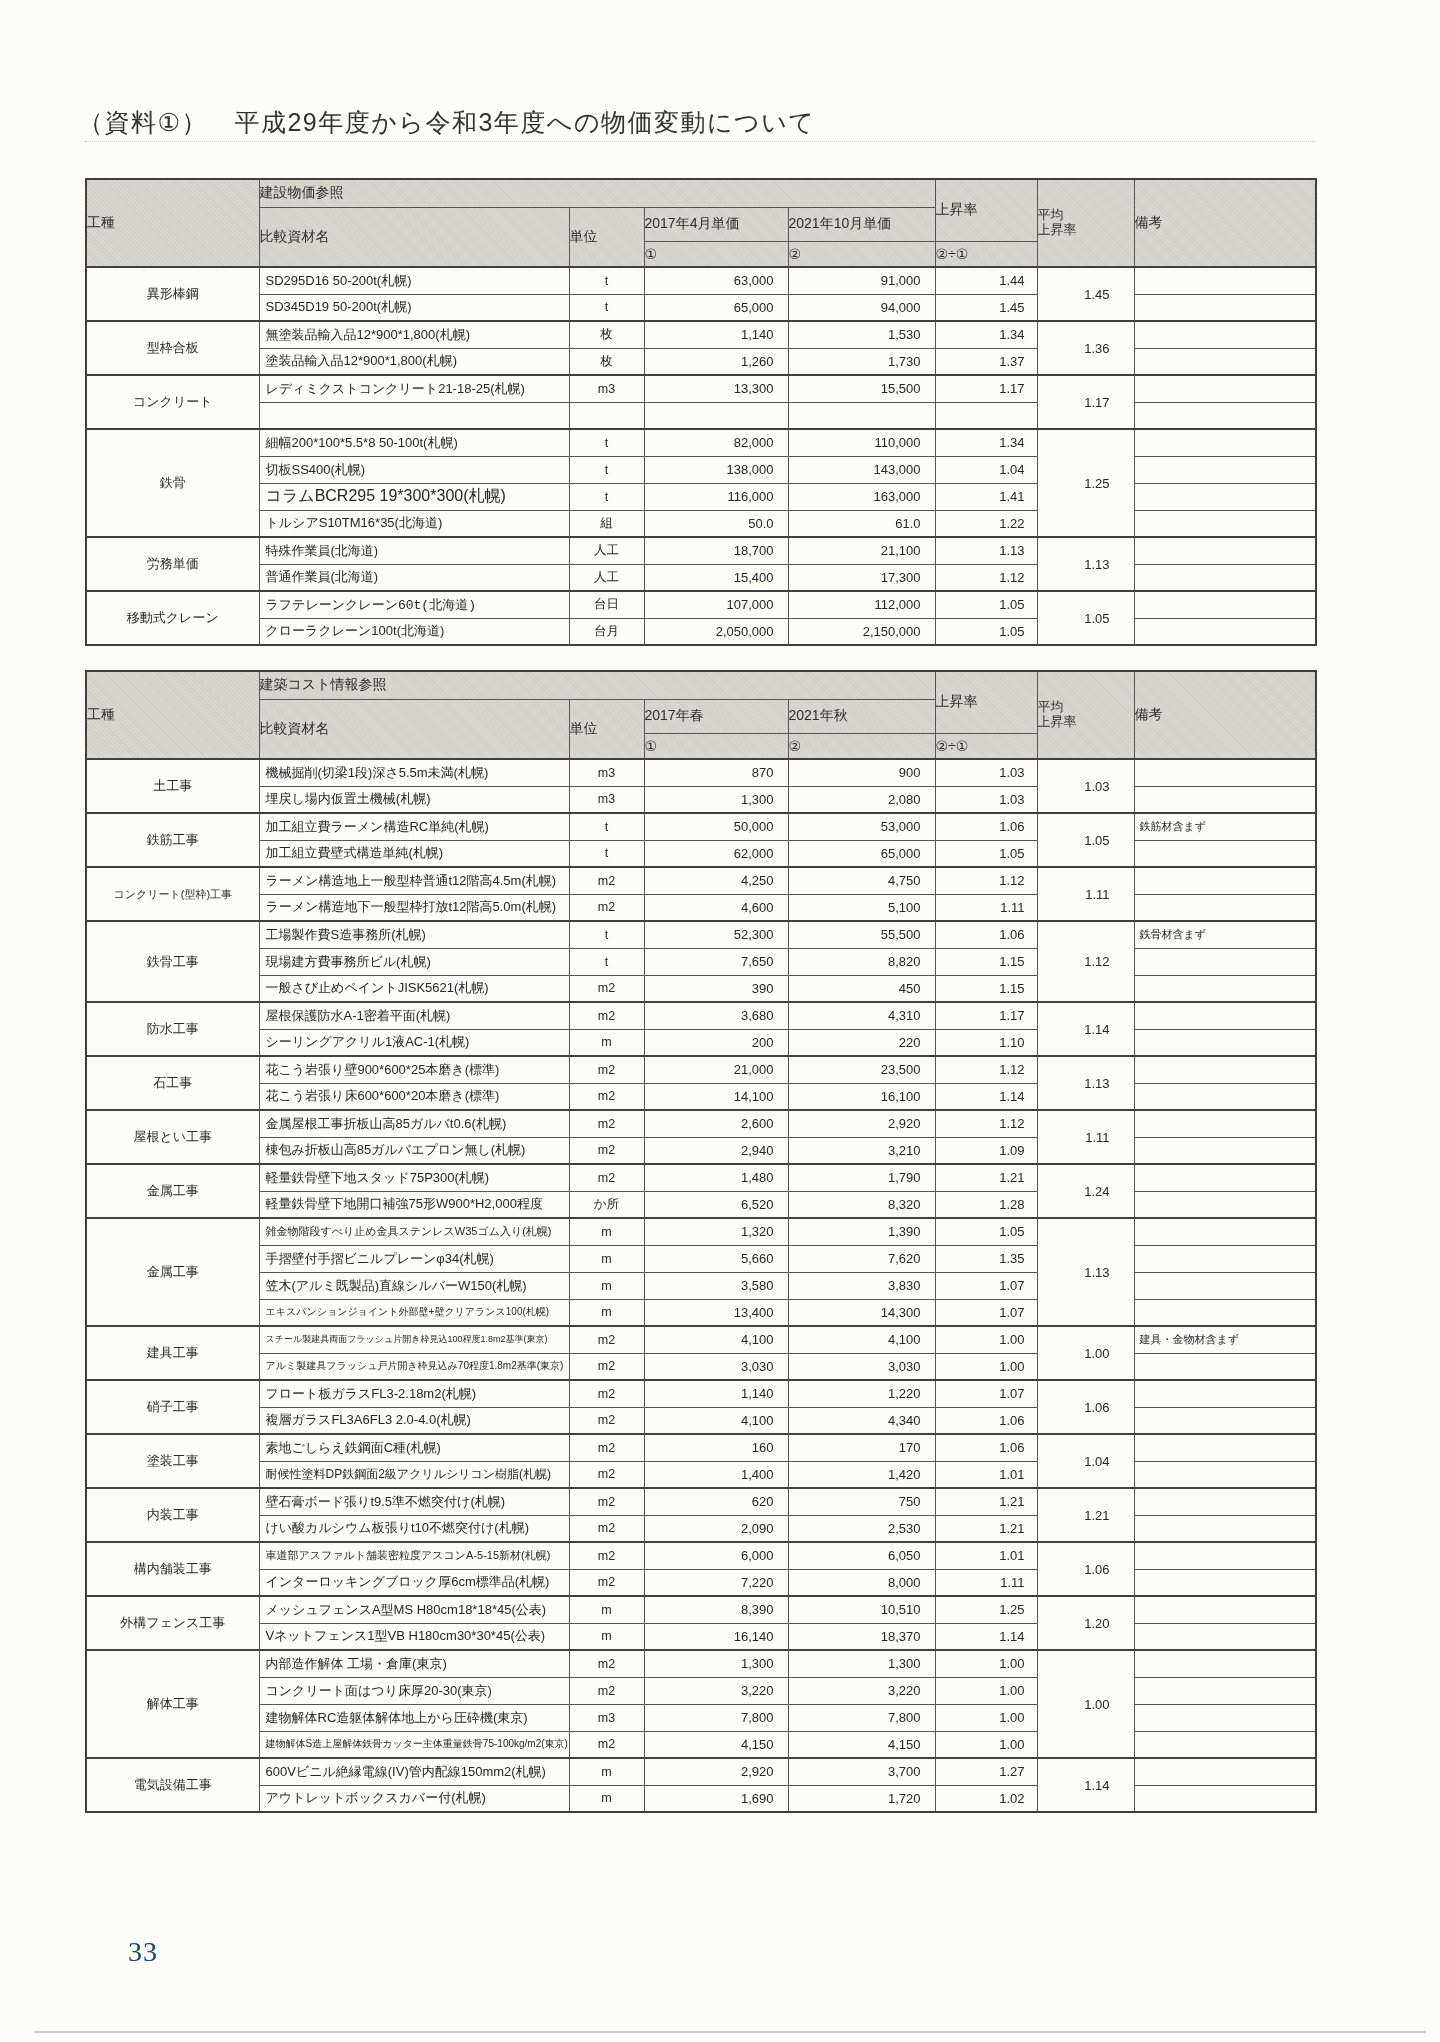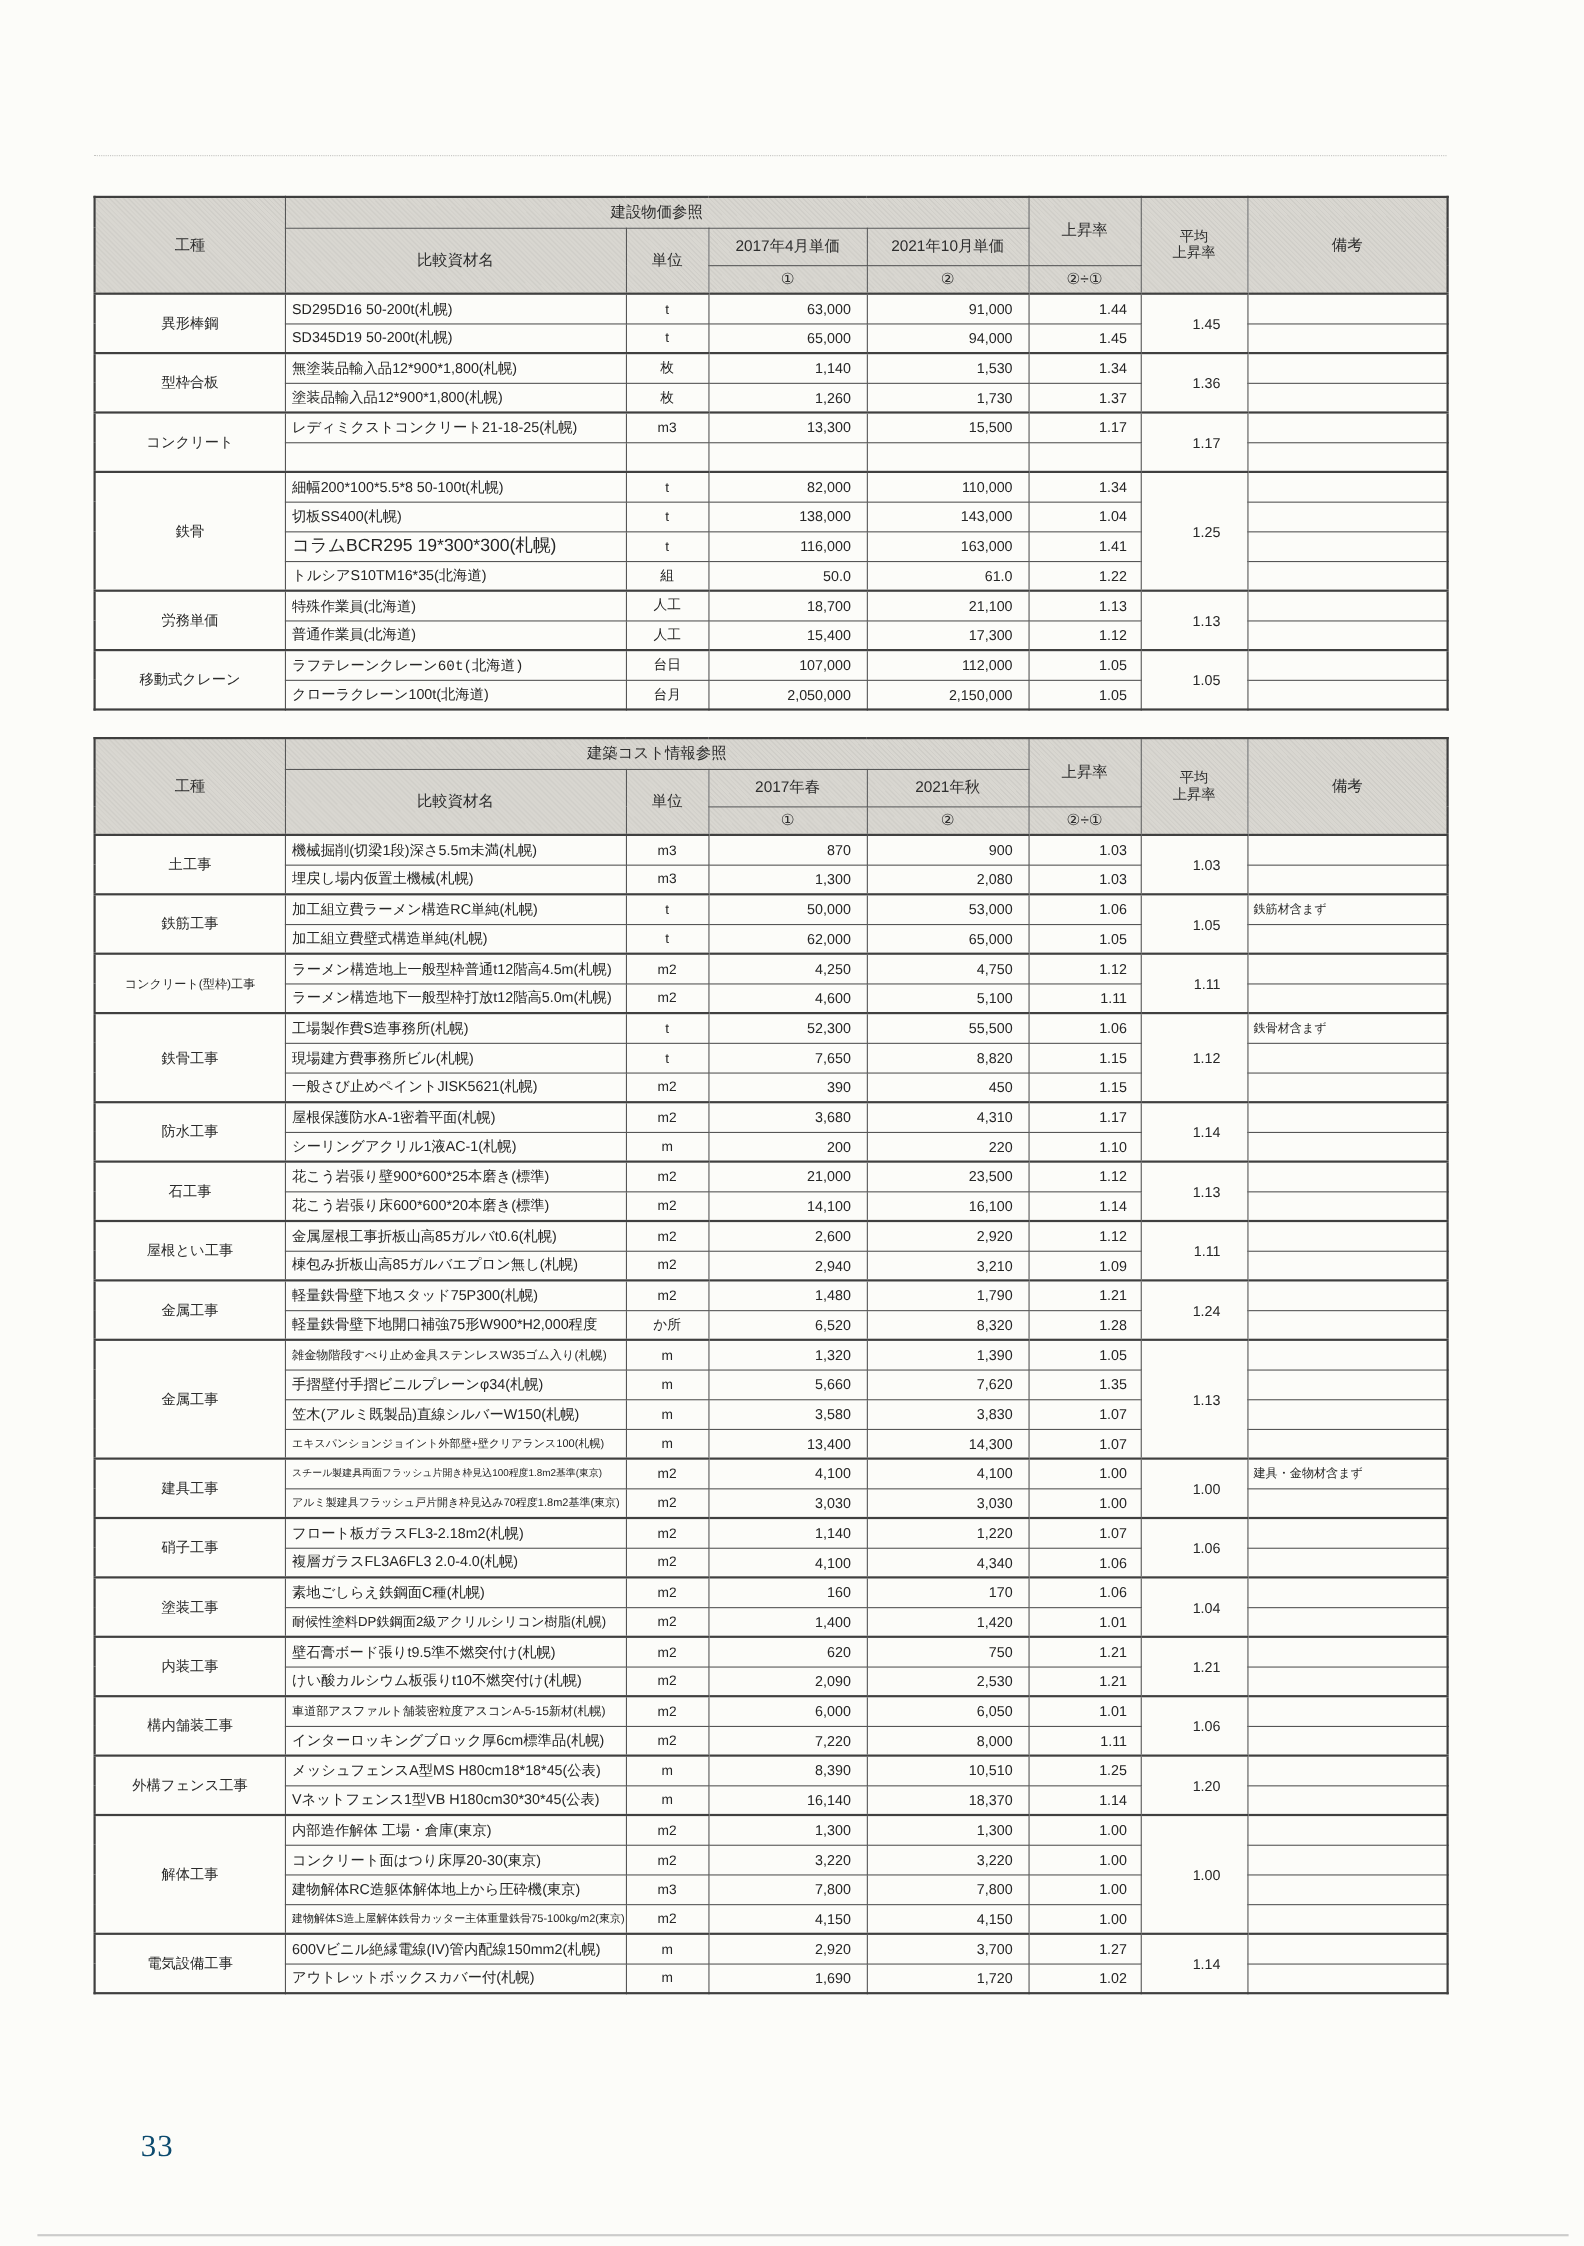--- a/index.html
+++ b/index.html
@@ -21,21 +21,21 @@
     position:absolute; left:85px; width:1230px;
     border-collapse:collapse; table-layout:fixed;
     border:2px solid #3f3f3f;
   }
   #t1 { top:178px; }
   #t2 { top:670px; }
   th, td { border:1px solid #565656; overflow:hidden; white-space:nowrap; }
   thead th {
     background:#d9d7d1;
     background-image:repeating-linear-gradient(45deg, rgba(120,120,118,0.10) 0 1px, rgba(0,0,0,0) 1px 3px);
-    font-weight:normal; font-size:14px; color:#2d2d2d; text-align:center;
+    font-weight:normal; font-size:14px; color:#2d2d2d; text-align:left;
   }
   thead tr:nth-child(1) { height:28px; }
   thead tr:nth-child(2) { height:34px; }
   thead tr:nth-child(3) { height:26px; }
   tbody tr { height:27px; }
   tbody tr.group-start > td { border-top:2px solid #404040; }
   .h-avg { white-space:pre-line; font-size:13px; line-height:1.15; }
   .c-kind { text-align:center; font-size:13px; color:#2a2a2a; padding:0 2px; }
   .c-kind.sm { font-size:11px; }
   .c-name { text-align:left; padding:0 4px 0 6px; font-size:13px; }
@@ -52,20 +52,21 @@
   .bottom-line {
     position:absolute; left:34px; top:2031px; width:1392px; height:2px;
     background:#cccccb;
   }
 </style>
 </head>
 <body>
 
 <div class="sheet">
 
+  <div class="title">（資料①）　平成29年度から令和3年度への物価変動について</div>
   <div class="scan-dots"></div>
 
   <table class="pricetab" id="t1">
     <colgroup>
       <col style="width:173px">
         <col style="width:310px">
         <col style="width:75px">
       <col style="width:144px">
         <col style="width:147px">
         <col style="width:102px">

